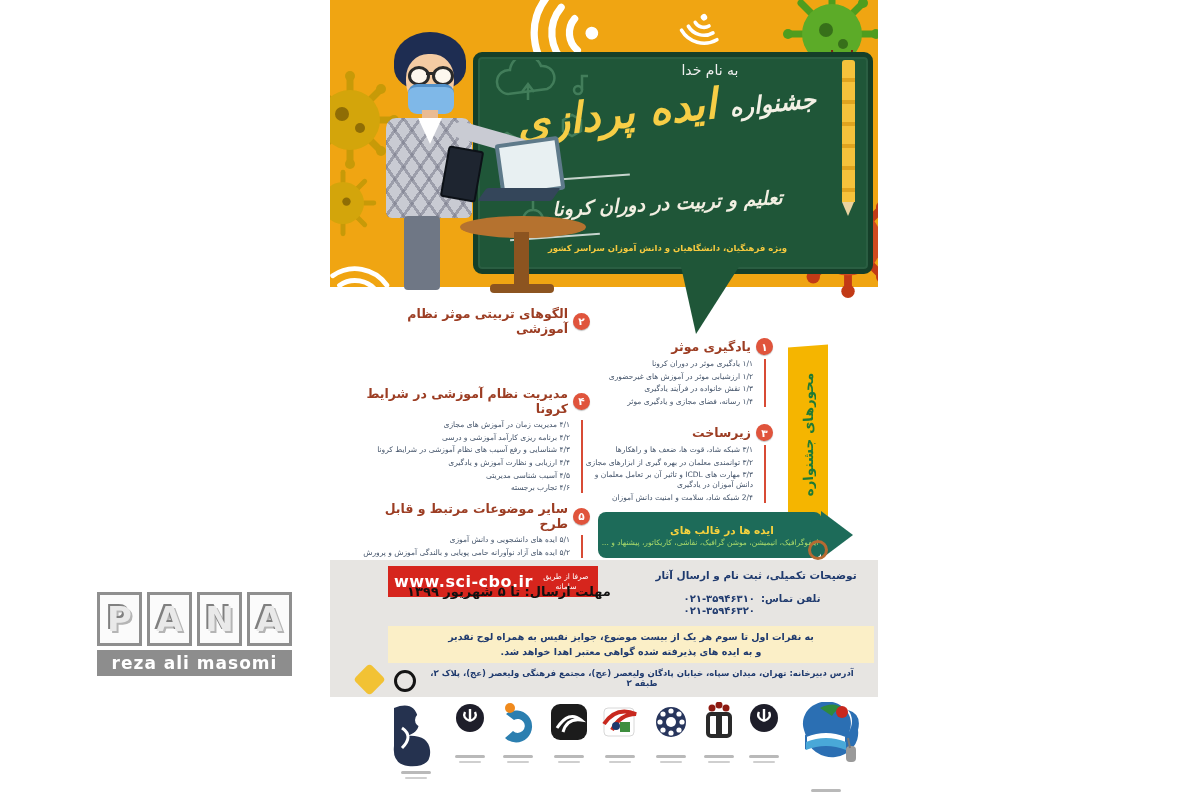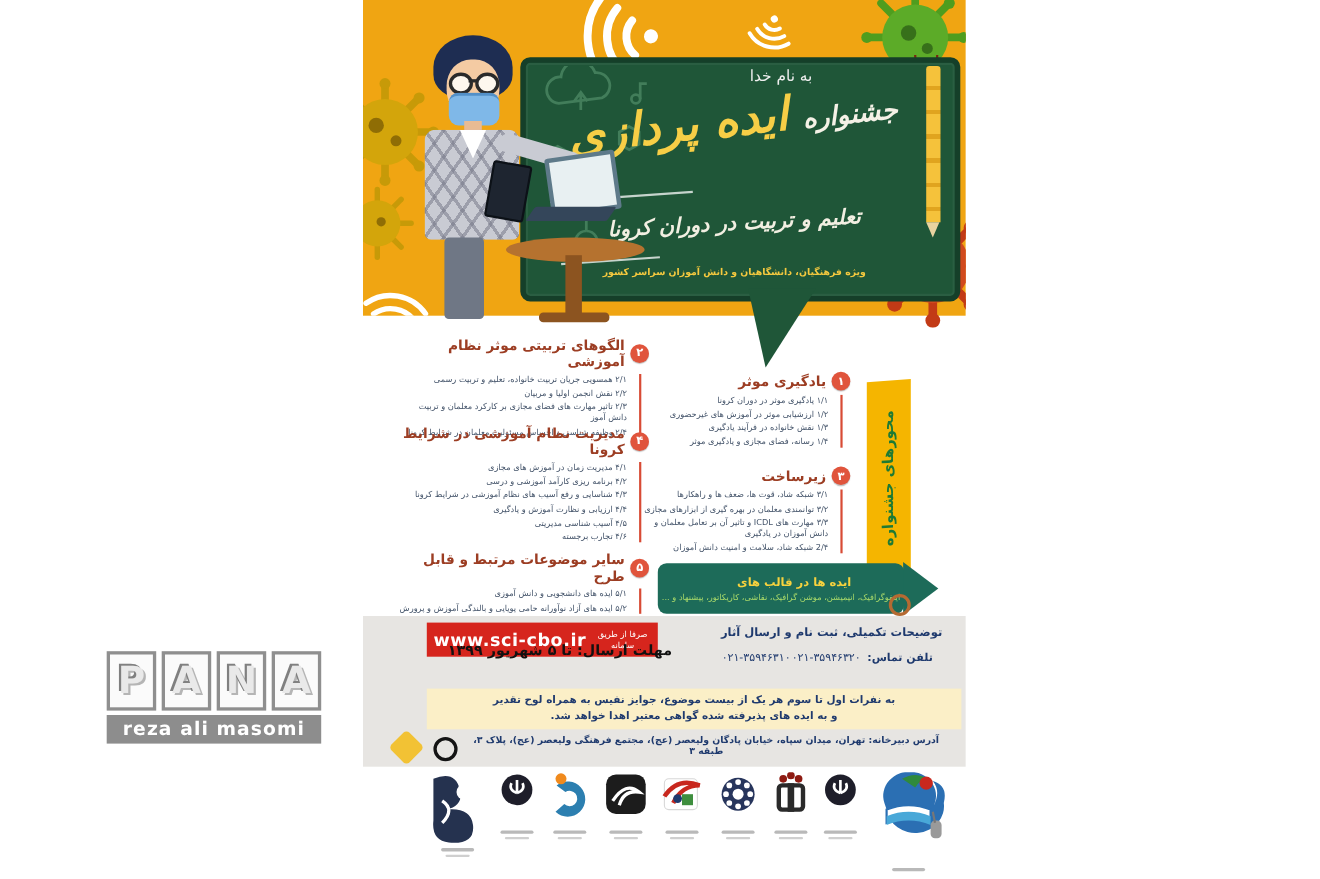--- a/index.html
+++ b/index.html
@@ -109,21 +109,21 @@
   .fmt-ring{left:478px;top:540px;width:14px;height:14px;border:3px solid #B56A32;border-radius:50%;z-index:7;background:transparent;}
 
   
   .graybar{left:0;top:560px;width:548px;height:137px;background:#E7E5E2;z-index:6;}
   .redbox{left:58px;top:6px;width:210px;height:31px;background:#D6251D;display:flex;align-items:center;justify-content:center;gap:7px;}
   .url{color:#fff;font-weight:bold;font-size:16px;letter-spacing:.5px;}
   .urlnote{color:#fff;font-size:7.5px;direction:rtl;width:52px;line-height:1.25;text-align:center;}
   .register{left:310px;top:9px;width:232px;color:#1F3A6E;font-weight:bold;font-size:10.5px;direction:rtl;text-align:center;}
   .phones{left:302px;top:33px;width:240px;direction:rtl;display:flex;align-items:flex-start;justify-content:center;gap:6px;color:#1F3A6E;}
   .phone-label{font-weight:bold;font-size:10px;}
-  .phone-nums{display:flex;flex-direction:row;gap:1px;font-weight:normal;font-size:10px;direction:ltr;}
+  .phone-nums{display:flex;flex-direction:column;gap:1px;font-weight:bold;font-size:10px;direction:ltr;}
   .deadline{left:58px;top:24px;width:242px;text-align:center;color:#111;font-weight:bold;font-size:13px;direction:rtl;}
   .note{left:58px;top:66px;width:486px;height:37px;background:#FBEFC7;display:flex;flex-direction:column;
     align-items:center;justify-content:center;direction:rtl;color:#1F3A6E;font-weight:bold;font-size:9.5px;line-height:1.55;}
   .addr-row{left:0;top:104px;width:548px;height:33px;display:flex;align-items:center;}
   .diamond{position:absolute;left:28px;top:4px;width:23px;height:23px;background:#F2C234;transform:rotate(45deg);border-radius:4px;}
   .ring{position:absolute;left:64px;top:6px;width:16px;height:16px;border:3.5px solid #141414;border-radius:50%;}
   .addr{position:absolute;left:92px;top:4px;width:440px;text-align:center;direction:rtl;color:#1F3A6E;font-size:8.5px;font-weight:bold;}
 
   
   .logos{left:388px;top:702px;width:436px;height:90px;display:flex;align-items:flex-start;gap:9px;z-index:2;}
@@ -340,26 +340,20 @@
         <div class="item">۱/۳  نقش خانواده در فرآیند یادگیری</div>
         <div class="item">۱/۴  رسانه، فضای مجازی و یادگیری موثر</div>
       </div>
     </div>
 
     <div class="sec sec2">
       <div class="sec-head">
         <div class="num">۲</div>
         <div class="sec-title">الگوهای تربیتی موثر نظام آموزشی</div>
       </div>
-      <div class="items">
-        <div class="item">۲/۱  همسویی جریان تربیت خانواده، تعلیم و تربیت رسمی</div>
-        <div class="item">۲/۲  نقش انجمن اولیا و مربیان</div>
-        <div class="item">۲/۳  تاثیر مهارت های فضای مجازی بر کارکرد معلمان و تربیت دانش آموز</div>
-        <div class="item">۲/۴  وظیفه شناسی و احساس مسئولیت معلمان در شرایط کرونا</div>
-      </div>
     </div>
 
     <div class="sec sec3">
       <div class="sec-head">
         <div class="num">۳</div>
         <div class="sec-title">زیرساخت</div>
       </div>
       <div class="items">
         <div class="item">۳/۱  شبکه شاد، قوت ها، ضعف ها و راهکارها</div>
         <div class="item">۳/۲  توانمندی معلمان در بهره گیری از ابزارهای مجازی</div>

